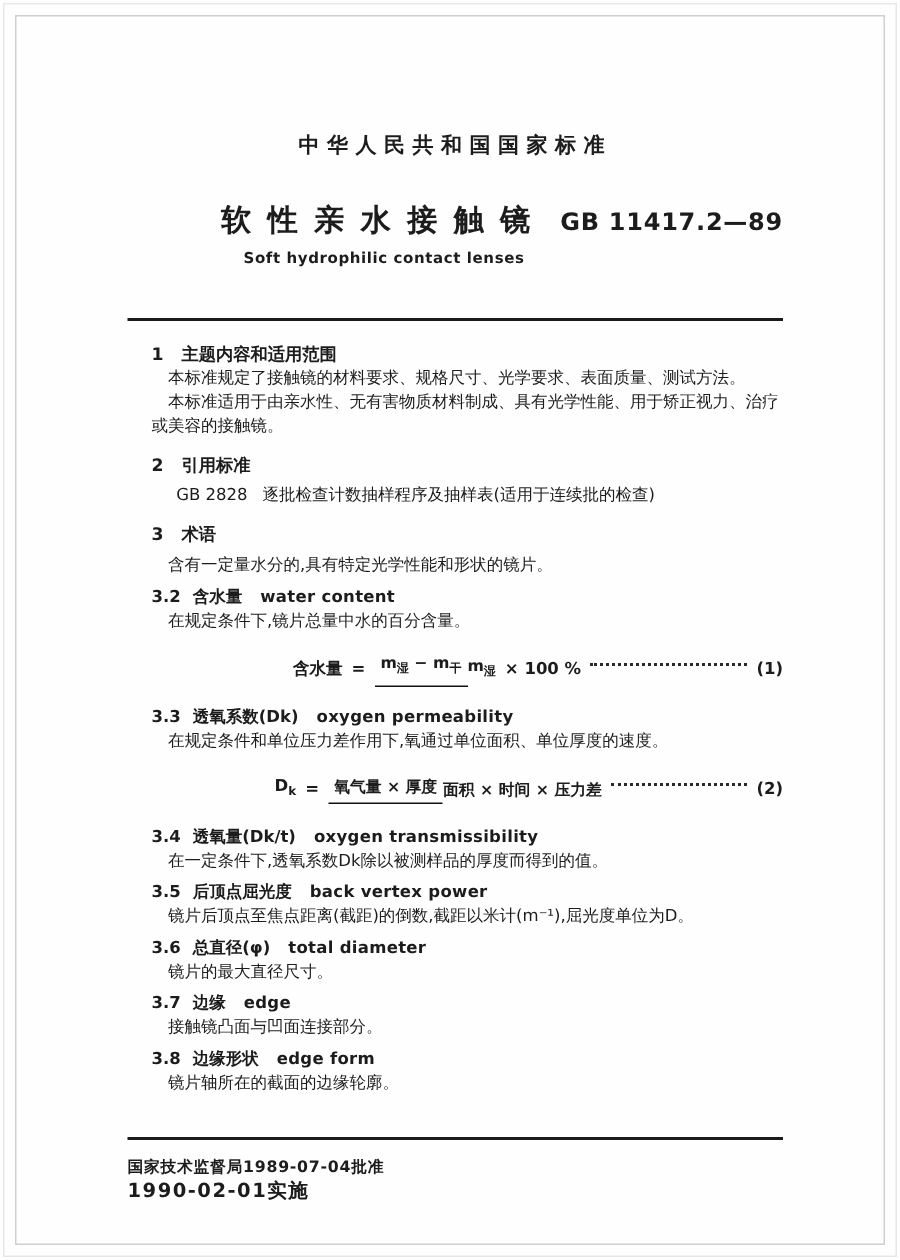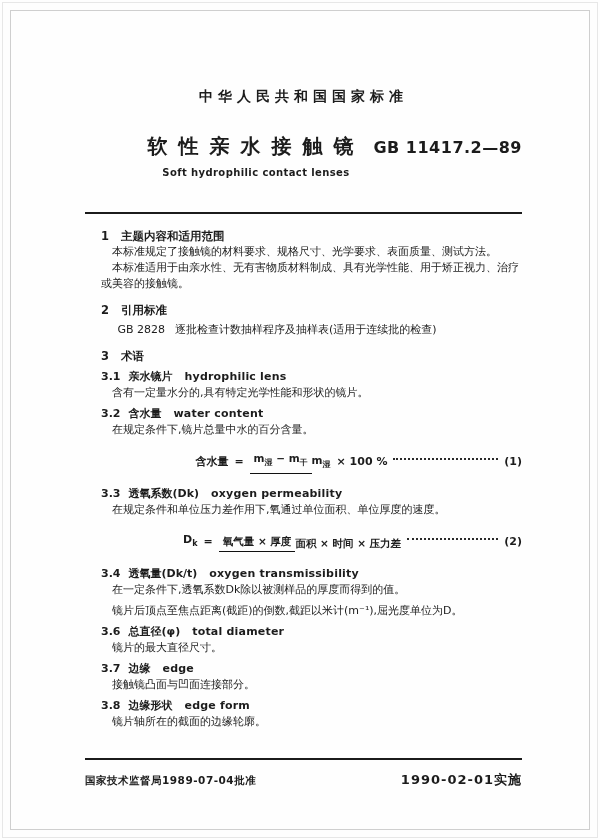--- a/index.html
+++ b/index.html
@@ -65,21 +65,21 @@
   .frac-den { padding-top:2px; white-space:nowrap; }
   .fsub { font-size:8px; }
   sub { font-size:8px; }
   .f-dots { flex:1; border-bottom:2.2px dotted #2a2a2a; margin:0 6px; transform:translateY(-3px); }
   .f-label { font-size:11px; font-weight:bold; }
 
   
   .footer {
     position:absolute; left:85px; right:78px; top:758px;
     border-top:2.5px solid #1b1b1b; padding-top:11px;
-    display:flex; justify-content:space-between; align-items:baseline;
+    display:flex; justify-content:space-between; align-items:baseline;flex-direction:column;
   }
   .footer-left { font-size:10.5px; font-weight:bold; letter-spacing:0.5px; }
   .footer-right { font-size:13px; font-weight:bold; letter-spacing:1px; }
 </style>
 </head>
 <body>
 
 <div class="page">
   <div class="scan-border-outer"></div>
   <div class="scan-border"></div>
@@ -110,23 +110,20 @@
       </div>
       <div class="ref-line">
         <span class="ref-code">GB 2828</span><span>逐批检查计数抽样程序及抽样表(适用于连续批的检查)</span>
       </div>
 
       <div class="sec-head mt-m">
         <span class="sec-num">3</span><span class="sec-title">术语</span>
       </div>
 
       <div class="term">
-        <div class="term-head">
-          <span class="t-num">3.1</span><span class="t-zh">亲水镜片</span><span class="t-en">hydrophilic lens</span>
-        </div>
         <div class="term-def">含有一定量水分的,具有特定光学性能和形状的镜片。</div>
       </div>
 
       <div class="term">
         <div class="term-head">
           <span class="t-num">3.2</span><span class="t-zh">含水量</span><span class="t-en">water content</span>
         </div>
         <div class="term-def">在规定条件下,镜片总量中水的百分含量。</div>
       </div>
 
@@ -167,20 +164,23 @@
       </div>
 
       <div class="term">
         <div class="term-head">
           <span class="t-num">3.4</span><span class="t-zh">透氧量(Dk/t)</span><span class="t-en">oxygen transmissibility</span>
         </div>
         <div class="term-def">在一定条件下,透氧系数Dk除以被测样品的厚度而得到的值。</div>
       </div>
 
       <div class="term">
+        <div class="term-head">
+          <span class="t-num">3.5</span><span class="t-zh">后顶点屈光度</span><span class="t-en">back vertex power</span>
+        </div>
         <div class="term-def">镜片后顶点至焦点距离(截距)的倒数,截距以米计(m⁻¹),屈光度单位为D。</div>
       </div>
 
       <div class="term">
         <div class="term-head">
           <span class="t-num">3.6</span><span class="t-zh">总直径(φ)</span><span class="t-en">total diameter</span>
         </div>
         <div class="term-def">镜片的最大直径尺寸。</div>
       </div>
 

